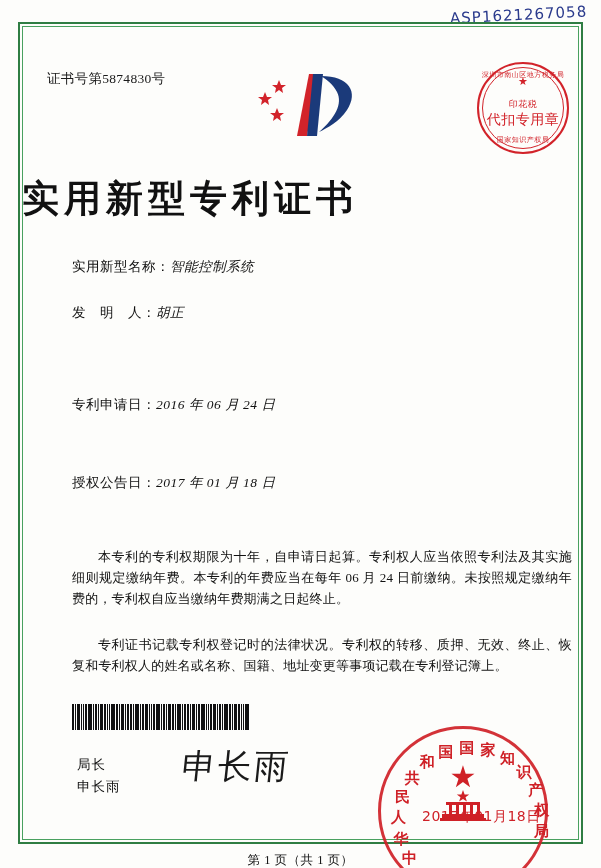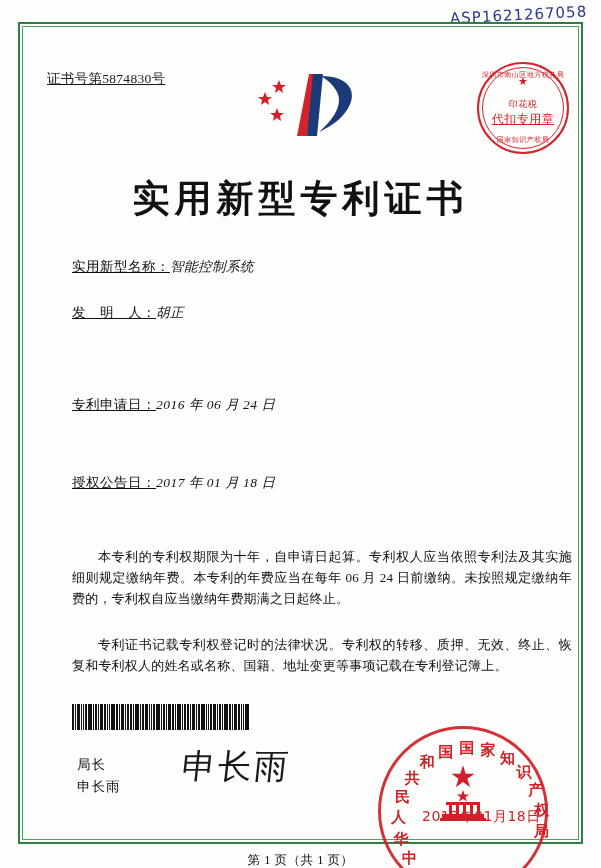--- a/index.html
+++ b/index.html
@@ -56,21 +56,20 @@
     height: 814px;
   }
   
   .cert-no {
     position: absolute;
     left: 25px;
     top: 44px;
     font-size: 13.5px;
     color: #1a1a1a;
     letter-spacing: 0.3px;
-    text-decoration: underline;
   }
   
   .logo {
     position: absolute;
     left: 235px;
     top: 40px;
     width: 110px;
     height: 75px;
   }
   
@@ -107,45 +106,44 @@
     width: 100%;
     text-align: center;
     color: #d2232a;
     font-size: 7px;
     letter-spacing: 0.5px;
     font-family: "DejaVu Sans", sans-serif;
   }
   .stamp-top .arc-top { top: 8px; font-size: 7px; }
   .stamp-top .arc-bottom { bottom: 9px; font-size: 7px; }
   .stamp-top .mid1 { top: 36px; font-size: 9px; }
-  .stamp-top .mid2 { top: 49px; font-size: 12px; text-decoration: underline; }
+  .stamp-top .mid2 { top: 49px; font-size: 14px; }
 
   
   .main-title {
     position: absolute;
     left: 0;
     right: 0;
     top: 148px;
-    text-align: center;
     font-size: 37px;
     font-weight: bold;
     letter-spacing: 5px;
     color: #111;
     font-family: "DejaVu Serif", "Liberation Serif", serif;
   }
   
   .field {
     position: absolute;
     left: 50px;
     font-size: 13.5px;
     color: #111;
     letter-spacing: 0.5px;
     white-space: nowrap;
   }
-  .field .lbl { display: inline-block; text-decoration: underline; }
+  .field .lbl { display: inline-block; }
   .field .val { display: inline-block; font-style: italic; }
 
   
   .para {
     position: absolute;
     left: 50px;
     width: 500px;
     font-size: 13px;
     line-height: 21px;
     color: #111;

